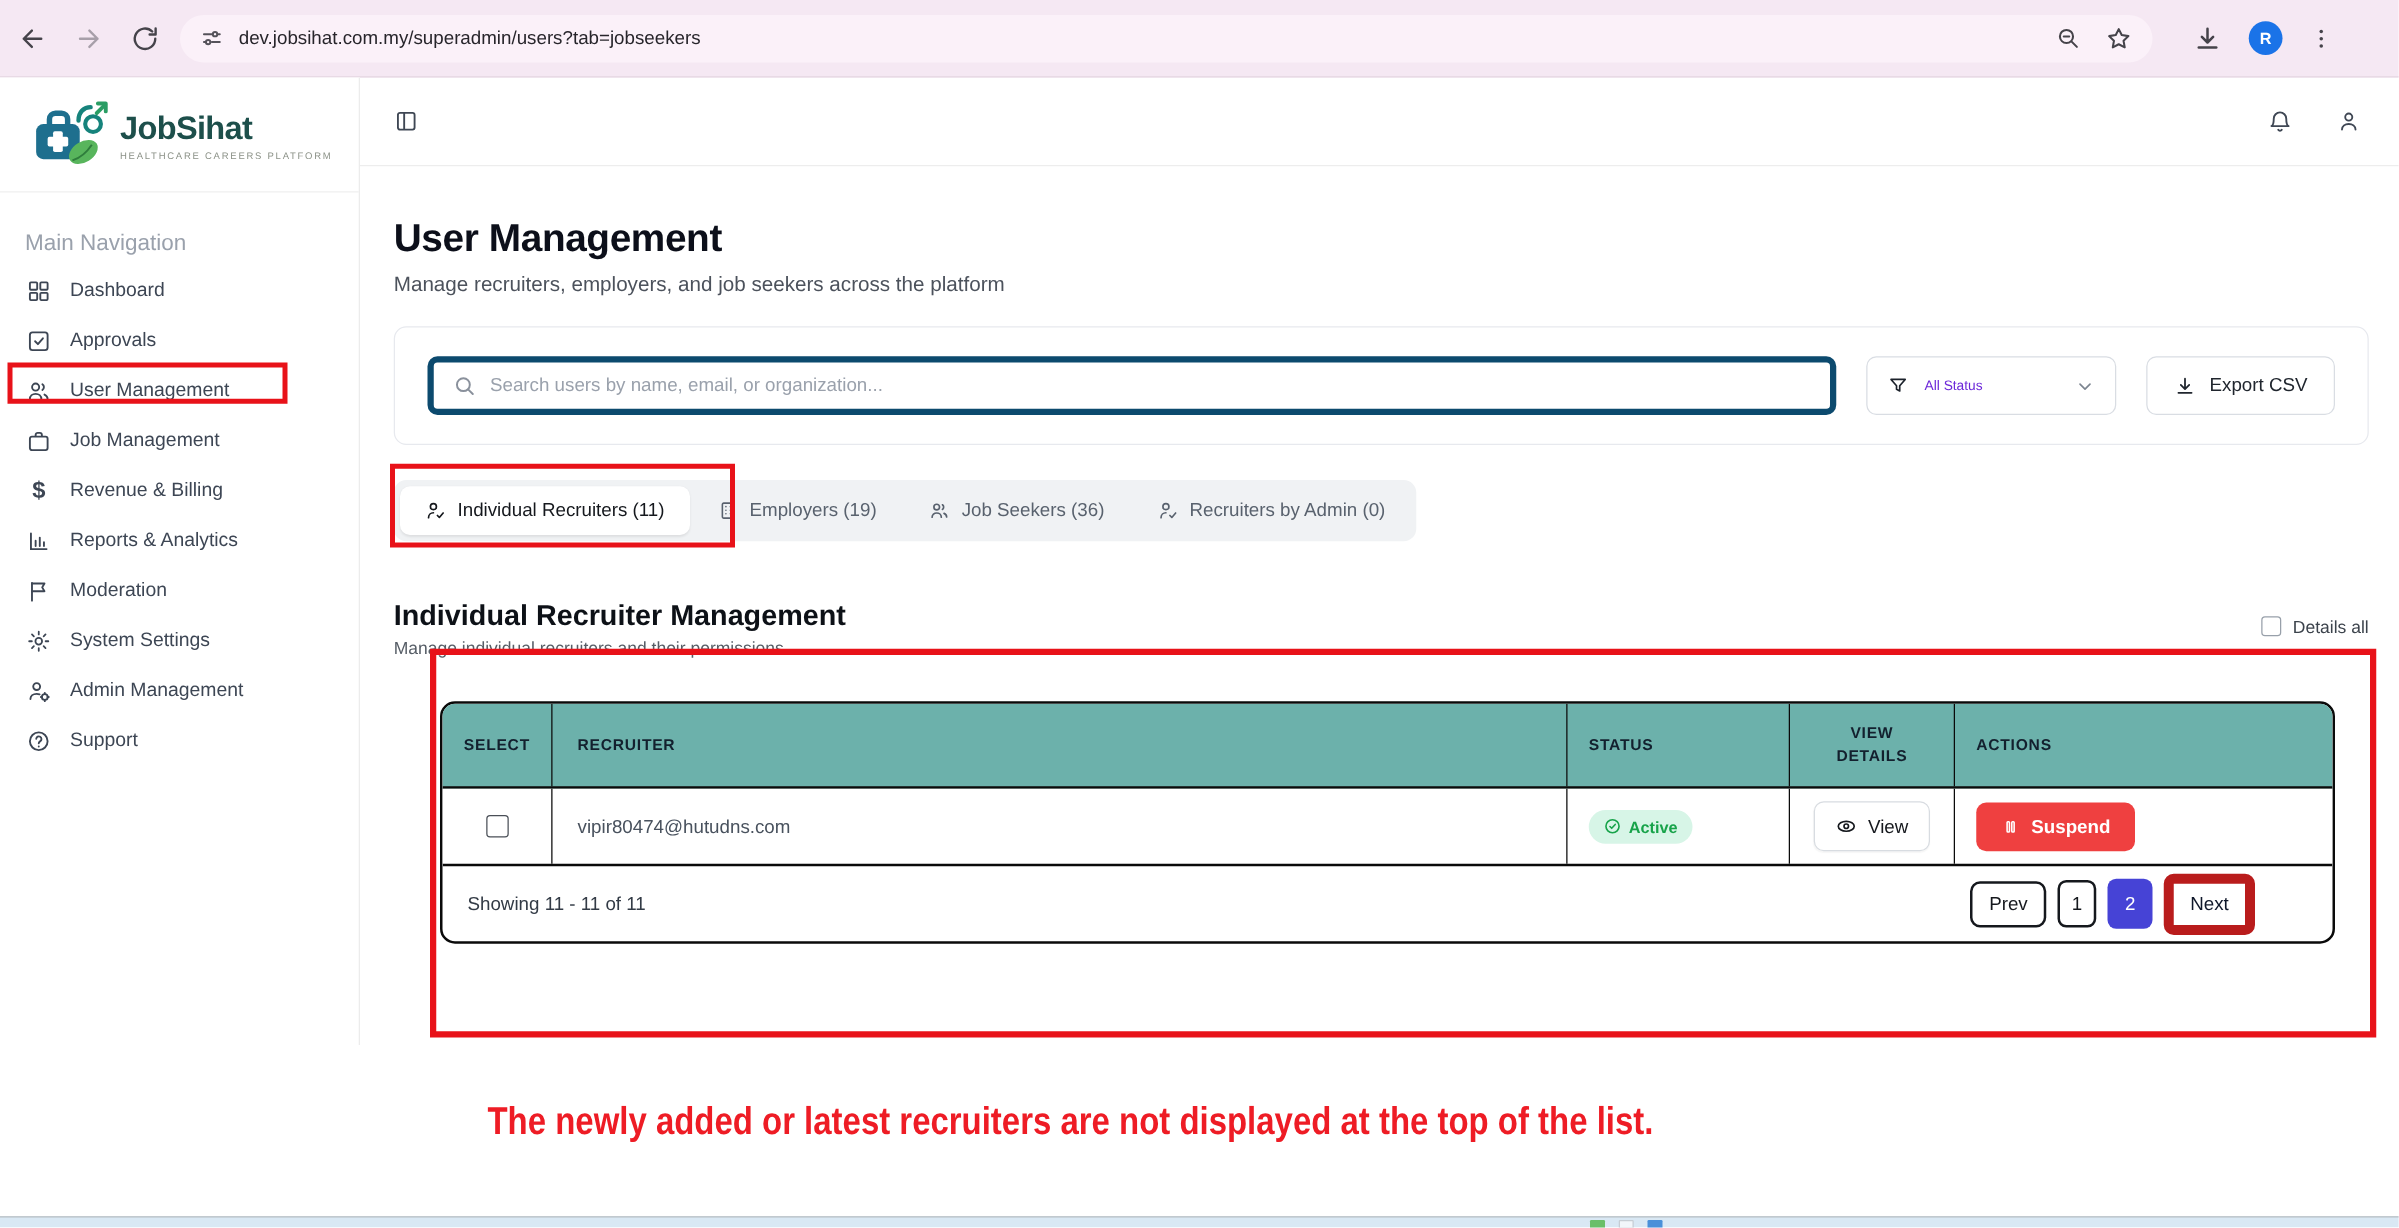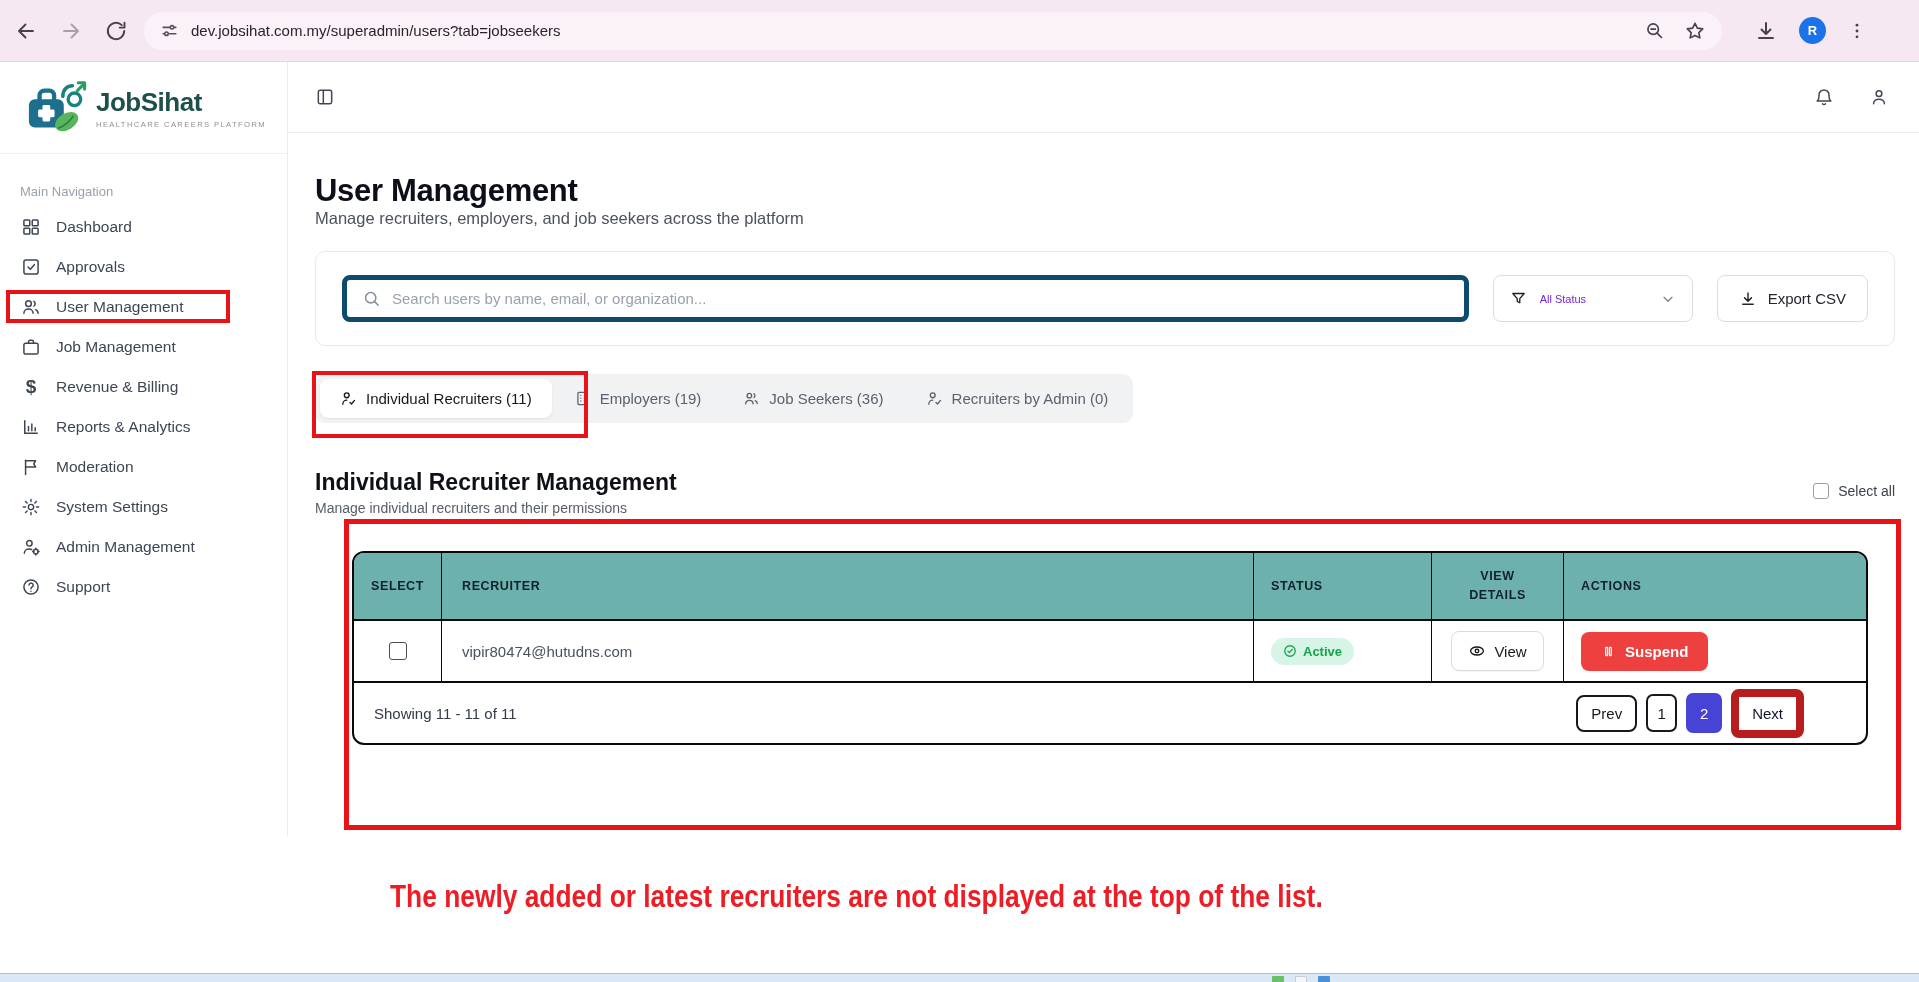--- a/index.html
+++ b/index.html
@@ -37,40 +37,40 @@
   
   .sidebar { width:288px; border-right:1px solid #ececec; background:#fff; flex:0 0 288px; }
   .logo-block {
     height:92px; border-bottom:1px solid #efefef; display:flex; align-items:center;
     padding:10px 12px 10px 26px; gap:8px;
   }
   .logo-text-wrap { display:flex; flex-direction:column; }
   .logo-name { font-size:26px; font-weight:bold; color:#1d4f4b; letter-spacing:-0.5px; }
   .logo-tagline { font-size:7.6px; color:#8c9288; letter-spacing:1.4px; margin-top:2px; }
   .nav { padding:30px 0 0 18px; }
-  .nav-label { font-size:13px; color:#9aa1ac; margin-bottom:8px; padding-left:2px; }
+  .nav-label { font-size:18px; color:#9aa1ac; margin-bottom:8px; padding-left:2px; }
   .nav-item {
     display:flex; align-items:center; gap:15px; height:40px; padding-left:3px;
     font-size:15.5px; color:#3d4654; cursor:pointer;
   }
   .nav-item .nicon { width:20px; height:20px; color:#3d4654; flex:0 0 20px; }
   .dollar-glyph { font-size:19px; font-weight:600; width:20px; text-align:center; color:#3d4654; }
 
   
   .main { flex:1; display:flex; flex-direction:column; }
   .topbar {
     height:71px; border-bottom:1px solid #ededed; display:flex; align-items:center;
     padding:0 30px 0 27px;
   }
   .ticon { width:20px; height:20px; color:#3f4754; cursor:pointer; }
   .topbar-right { margin-left:auto; display:flex; align-items:center; gap:35px; }
 
   .content { padding:22px 24px 0 27px; }
   .page-title { font-size:31px; font-weight:800; color:#0c0f1a; letter-spacing:-0.3px; margin-top:18px; }
-  .page-subtitle { font-size:16.5px; color:#4c525c; }
+  .page-subtitle { font-size:16.5px; color:#4c525c; margin-top:10px; }
 
   
   .search-card {
     margin-top:23px; border:1px solid #e7e9ee; border-radius:10px;
     padding:23px 26px; display:flex; gap:24px; align-items:center; background:#fff;
   }
   .search-box {
     flex:1; height:47px; border:5px solid #0c4a6e; border-radius:8px;
     display:flex; align-items:center; padding:0 15px; gap:11px;
   }
@@ -410,21 +410,21 @@
       </div>
 
       
       <div class="section-row">
         <div>
           <div class="section-title">Individual Recruiter Management</div>
           <div class="section-subtitle">Manage individual recruiters and their permissions</div>
         </div>
         <div class="select-all">
           <span class="cb"></span>
-          <span class="select-all-label">Select all</span>
+          <span class="select-all-label">Details all</span>
         </div>
       </div>
 
       
       <div class="table-wrap">
         <div class="t-row t-head">
           <div class="t-cell col-select">Select</div>
           <div class="t-cell col-recruiter">Recruiter</div>
           <div class="t-cell col-status">Status</div>
           <div class="t-cell col-view">

